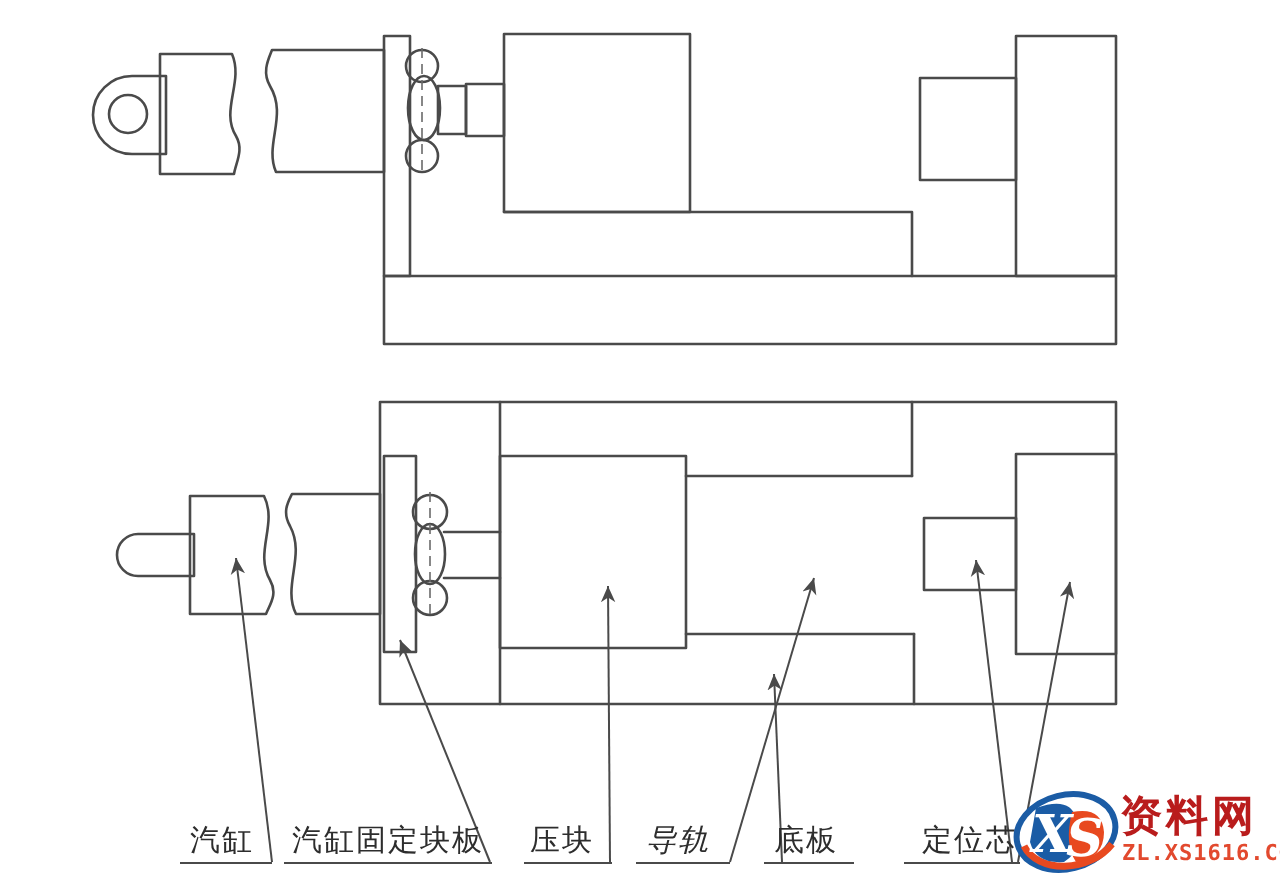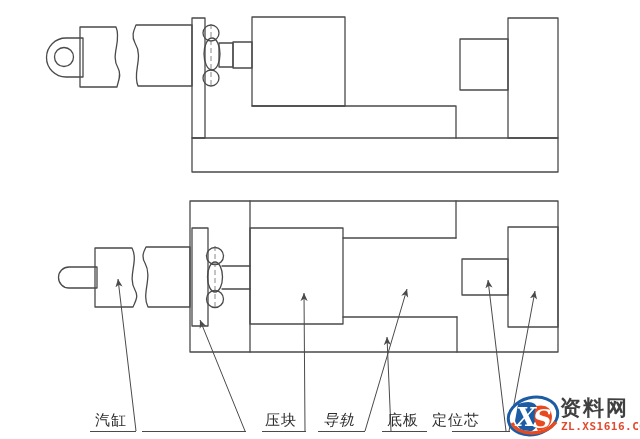--- a/index.html
+++ b/index.html
@@ -9,24 +9,24 @@
   .draw{stroke:#4a4a4a;stroke-width:1.3;fill:none;stroke-linejoin:round;stroke-linecap:round;}
   .thin{stroke:#4a4a4a;stroke-width:1;fill:none;}
   .dash{stroke:#6a6a6a;stroke-width:0.8;fill:none;stroke-dasharray:5 3;}
   .lbl{position:absolute;top:412px;height:17px;color:#2d2d2d;font-size:15px;line-height:17px;
        letter-spacing:1px;white-space:nowrap;}
   #lbl-0{left:95px;}
   #lbl-1{left:146px;}
   #lbl-2{left:265px;text-align:center;}
   #lbl-3{left:323px;font-style:italic;}
   #lbl-4{left:387px;text-align:right;}
-  #lbl-5{left:432px;}
+  #lbl-5{left:461px;}
   .wm{position:absolute;left:505px;top:392px;width:135px;height:47px;}
   .wm-oval{position:absolute;left:0;top:2px;}
-  .wm-name{position:absolute;left:55px;top:2px;color:#404040;font-size:21px;font-weight:bold;
+  .wm-name{position:absolute;left:55px;top:2px;color:#b91c1c;font-size:21px;font-weight:bold;
            letter-spacing:2px;white-space:nowrap;}
   .wm-url{position:absolute;left:56px;top:28px;color:#e2492e;font-size:11px;font-weight:bold;
           letter-spacing:0.5px;white-space:nowrap;font-family:"DejaVu Sans Mono","Liberation Mono",monospace;}
 </style>
 </head>
 <body>
 
 <div class="canvas">
 
   <svg width="640" height="439" viewBox="0 0 640 439">
@@ -119,20 +119,21 @@
       <line class="thin" marker-end="url(#arrow)" x1="245" y1="431" x2="200" y2="320"></line>
       <line class="thin" marker-end="url(#arrow)" x1="305" y1="431" x2="304" y2="293"></line>
       <line class="thin" marker-end="url(#arrow)" x1="365" y1="431" x2="407" y2="289"></line>
       <line class="thin" marker-end="url(#arrow)" x1="391" y1="431" x2="387" y2="337"></line>
       <line class="thin" marker-end="url(#arrow)" x1="506" y1="431" x2="488" y2="280"></line>
       <line class="thin" marker-end="url(#arrow)" x1="509" y1="431" x2="535" y2="291"></line>
     </g>
   </svg>
 
   <span class="lbl" id="lbl-0">汽缸</span>
+  <span class="lbl" id="lbl-1">汽缸固定块板</span>
   <span class="lbl" id="lbl-2">压块</span>
   <span class="lbl" id="lbl-3">导轨</span>
   <span class="lbl" id="lbl-4">底板</span>
   <span class="lbl" id="lbl-5">定位芯</span>
 
   <div class="wm">
     <svg class="wm-oval" width="56" height="45" viewBox="0 0 56 45">
       <ellipse cx="28" cy="22" rx="25" ry="18.5" transform="rotate(-14 28 22)" fill="#ffffff" stroke="#1b5ca5" stroke-width="3"></ellipse>
       <path d="M7,29 A25,18.5 -14 0 0 51,28" fill="none" stroke="#e8491f" stroke-width="3.5"></path>
       <path d="M13,10 Q30,4 33,15 Q38,30 27,37 Q13,38 10,27 Z" fill="#1b5ca5"></path>

